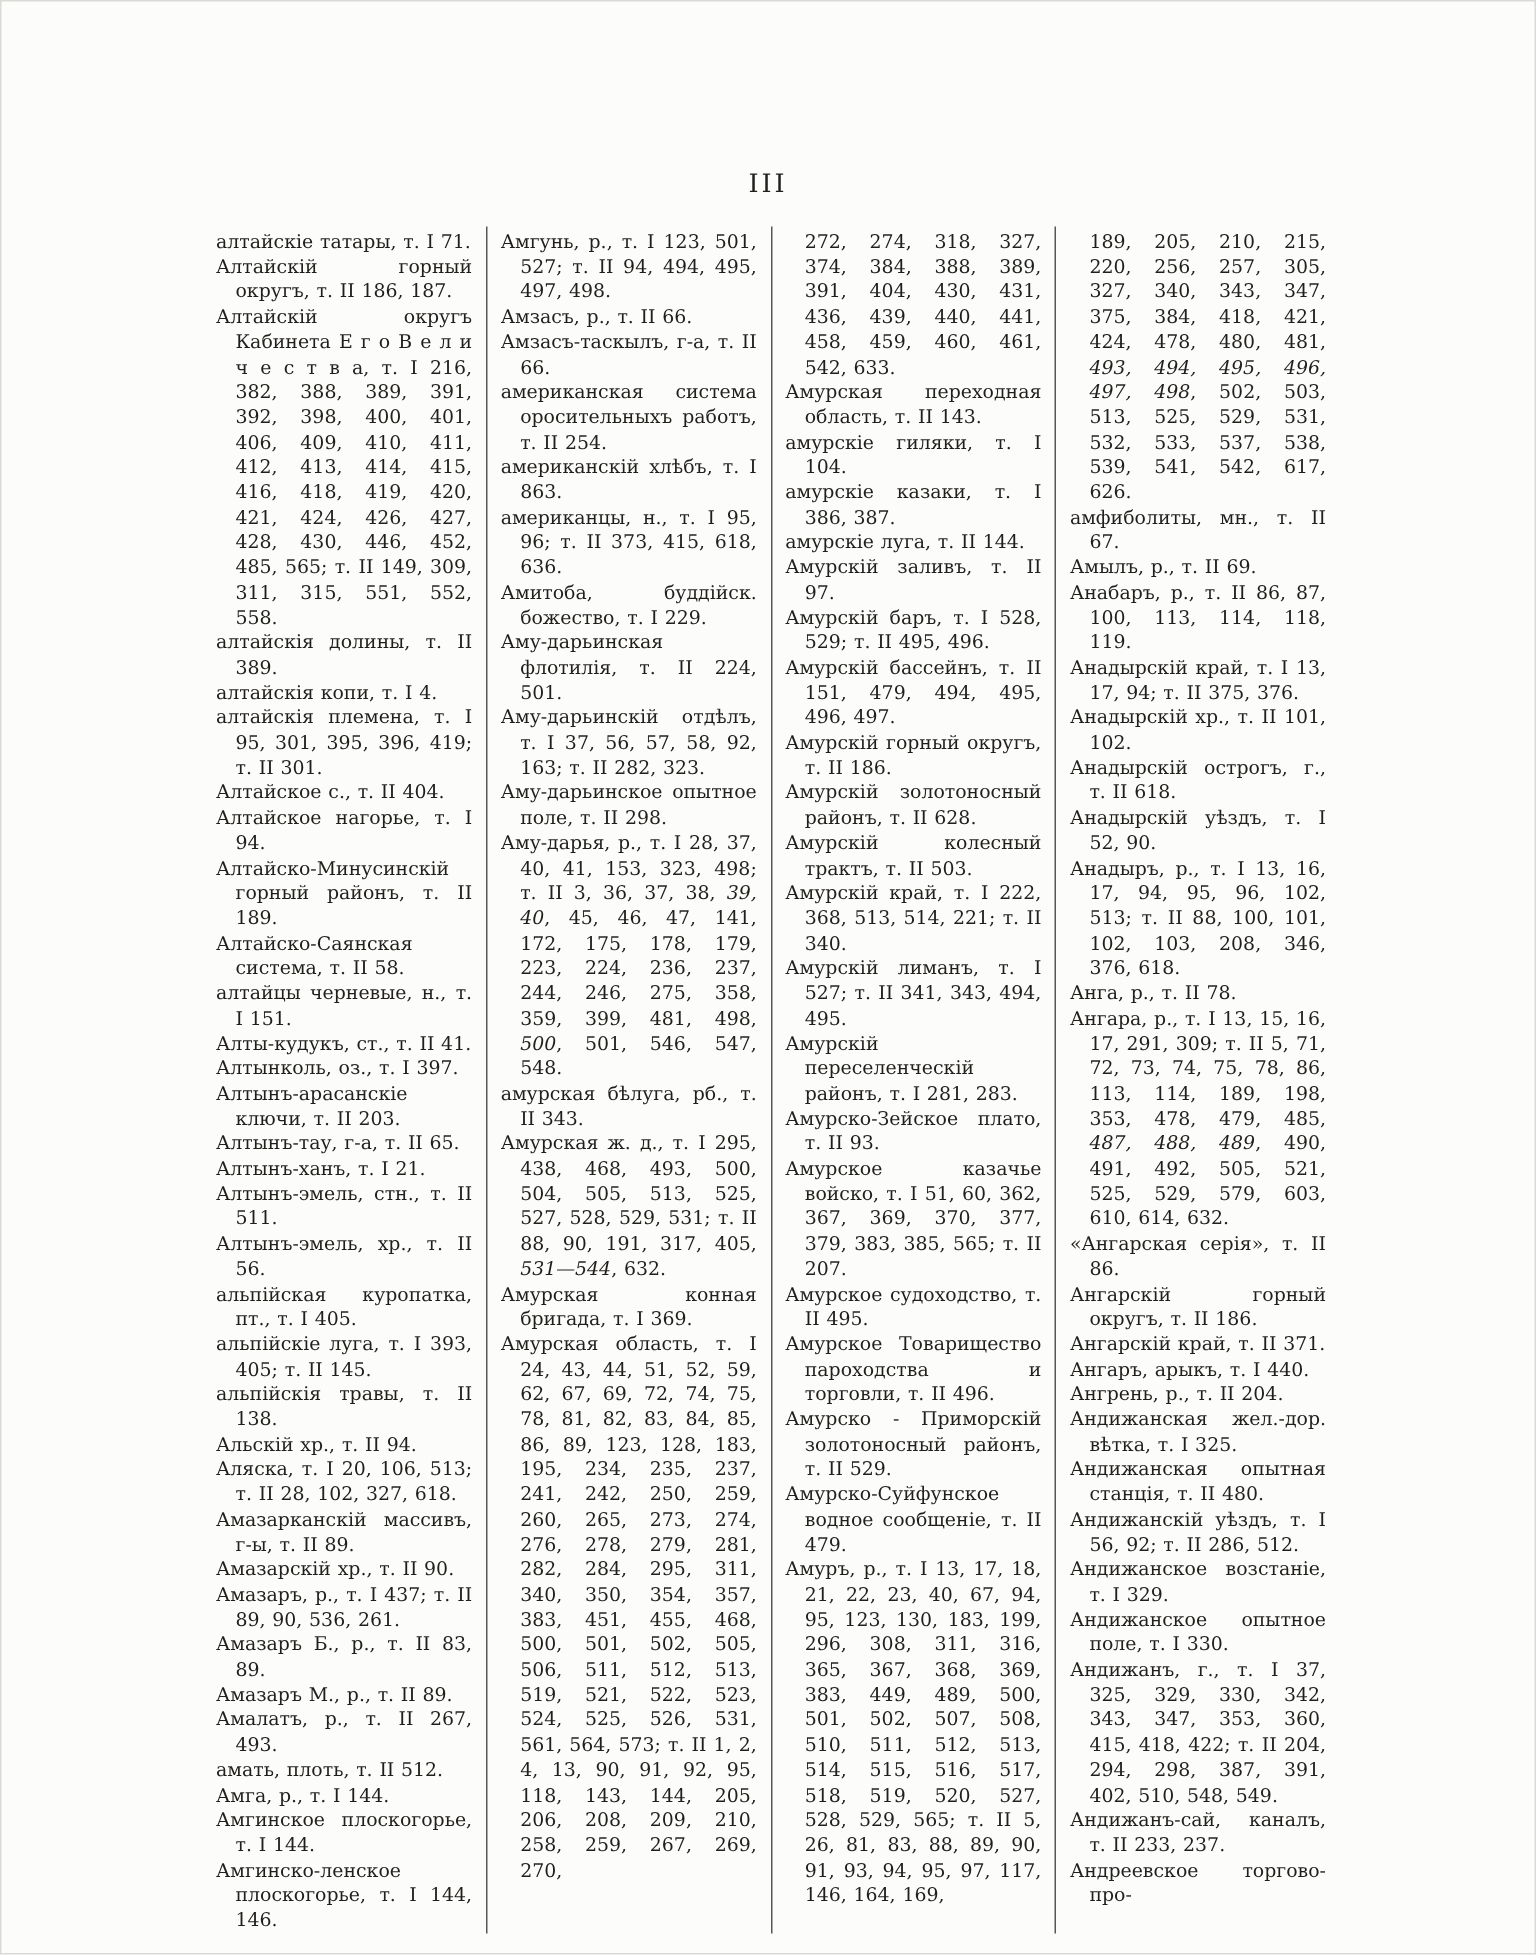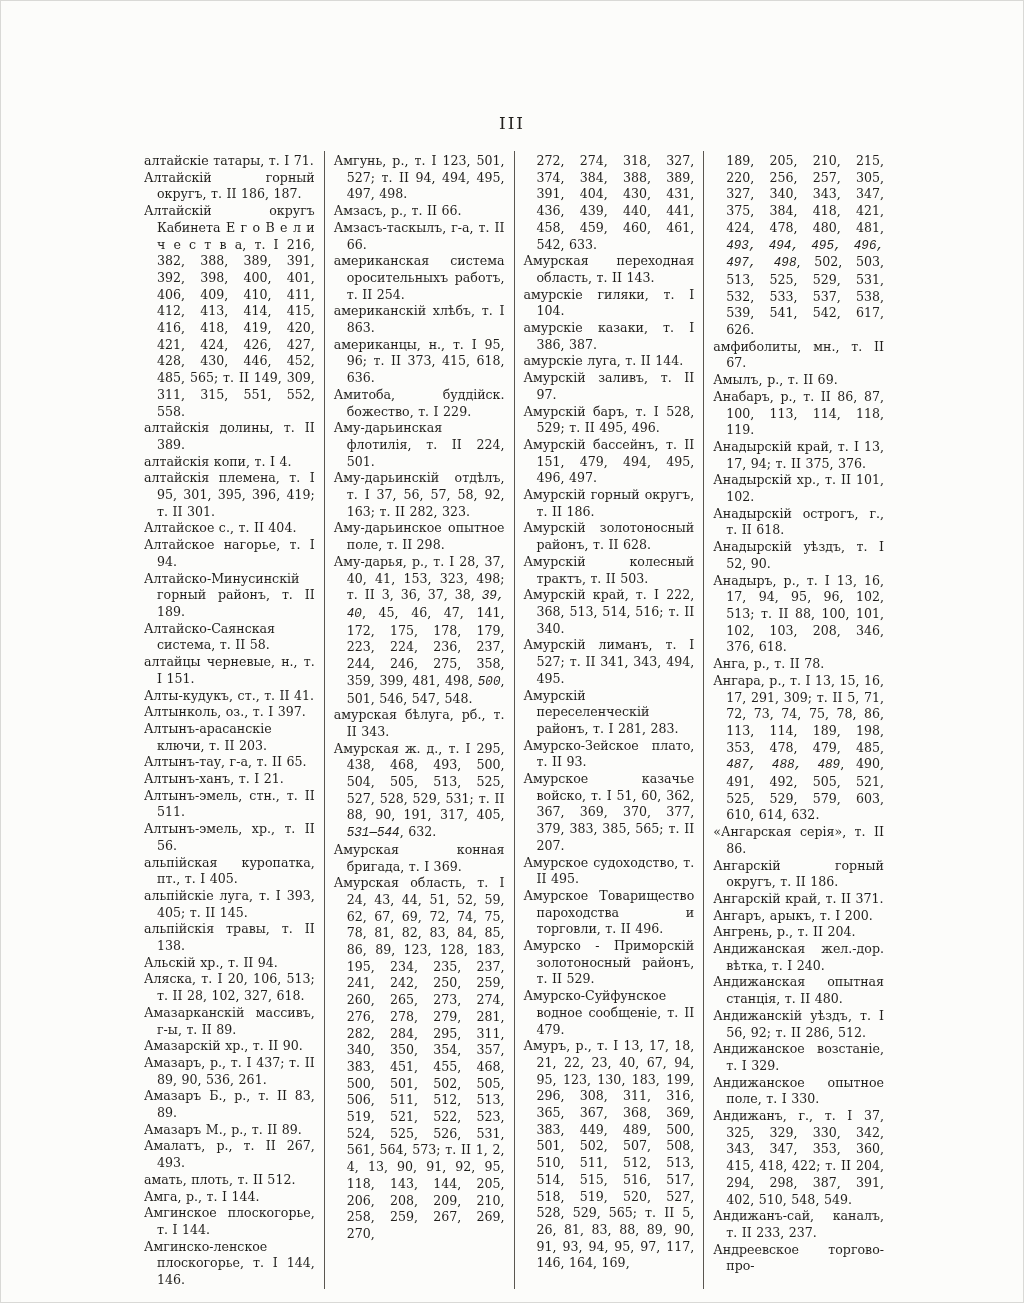--- a/index.html
+++ b/index.html
@@ -53,21 +53,20 @@
     text-align: justify;
     padding-left: 13px;
     text-indent: -13px;
     word-spacing: 0.5px;
   }
   .entry.continuation {
     text-indent: 0;
   }
   .entry i {
     font-style: italic;
-    font-family: Liberation Mono, monospace;
   }
 </style>
 </head>
 <body>
 
 <div class="page">
   <div class="page-number">III</div>
   <div class="columns" id="columns">
       <div class="column">
         <p class="entry">алтайскіе татары, т. I 71.</p>
@@ -126,21 +125,21 @@
         <p class="entry">Амурская переходная область, т. II 143.</p>
         <p class="entry">амурскіе гиляки, т. I 104.</p>
         <p class="entry">амурскіе казаки, т. I 386, 387.</p>
         <p class="entry">амурскіе луга, т. II 144.</p>
         <p class="entry">Амурскій заливъ, т. II 97.</p>
         <p class="entry">Амурскій баръ, т. I 528, 529; т. II 495, 496.</p>
         <p class="entry">Амурскій бассейнъ, т. II 151, 479, 494, 495, 496, 497.</p>
         <p class="entry">Амурскій горный округъ, т. II 186.</p>
         <p class="entry">Амурскій золотоносный районъ, т. II 628.</p>
         <p class="entry">Амурскій колесный трактъ, т. II 503.</p>
-        <p class="entry">Амурскій край, т. I 222, 368, 513, 514, 516; т. II 340.</p>
+        <p class="entry">Амурскій край, т. I 222, 368, 513, 514, 221; т. II 340.</p>
         <p class="entry">Амурскій лиманъ, т. I 527; т. II 341, 343, 494, 495.</p>
         <p class="entry">Амурскій переселенческій районъ, т. I 281, 283.</p>
         <p class="entry">Амурско-Зейское плато, т. II 93.</p>
         <p class="entry">Амурское казачье войско, т. I 51, 60, 362, 367, 369, 370, 377, 379, 383, 385, 565; т. II 207.</p>
         <p class="entry">Амурское судоходство, т. II 495.</p>
         <p class="entry">Амурское Товарищество пароходства и торговли, т. II 496.</p>
         <p class="entry">Амурско - Приморскій золотоносный районъ, т. II 529.</p>
         <p class="entry">Амурско-Суйфунское водное сообщеніе, т. II 479.</p>
         <p class="entry">Амуръ, р., т. I 13, 17, 18, 21, 22, 23, 40, 67, 94, 95, 123, 130, 183, 199, 296, 308, 311, 316, 365, 367, 368, 369, 383, 449, 489, 500, 501, 502, 507, 508, 510, 511, 512, 513, 514, 515, 516, 517, 518, 519, 520, 527, 528, 529, 565; т. II 5, 26, 81, 83, 88, 89, 90, 91, 93, 94, 95, 97, 117, 146, 164, 169,</p>
       </div>
@@ -152,23 +151,23 @@
         <p class="entry">Анадырскій край, т. I 13, 17, 94; т. II 375, 376.</p>
         <p class="entry">Анадырскій хр., т. II 101, 102.</p>
         <p class="entry">Анадырскій острогъ, г., т. II 618.</p>
         <p class="entry">Анадырскій уѣздъ, т. I 52, 90.</p>
         <p class="entry">Анадыръ, р., т. I 13, 16, 17, 94, 95, 96, 102, 513; т. II 88, 100, 101, 102, 103, 208, 346, 376, 618.</p>
         <p class="entry">Анга, р., т. II 78.</p>
         <p class="entry">Ангара, р., т. I 13, 15, 16, 17, 291, 309; т. II 5, 71, 72, 73, 74, 75, 78, 86, 113, 114, 189, 198, 353, 478, 479, 485, <i>487, 488, 489</i>, 490, 491, 492, 505, 521, 525, 529, 579, 603, 610, 614, 632.</p>
         <p class="entry">«Ангарская серія», т. II 86.</p>
         <p class="entry">Ангарскій горный округъ, т. II 186.</p>
         <p class="entry">Ангарскій край, т. II 371.</p>
-        <p class="entry">Ангаръ, арыкъ, т. I 200.</p>
+        <p class="entry">Ангаръ, арыкъ, т. I 440.</p>
         <p class="entry">Ангрень, р., т. II 204.</p>
-        <p class="entry">Андижанская жел.-дор. вѣтка, т. I 240.</p>
+        <p class="entry">Андижанская жел.-дор. вѣтка, т. I 325.</p>
         <p class="entry">Андижанская опытная станція, т. II 480.</p>
         <p class="entry">Андижанскій уѣздъ, т. I 56, 92; т. II 286, 512.</p>
         <p class="entry">Андижанское возстаніе, т. I 329.</p>
         <p class="entry">Андижанское опытное поле, т. I 330.</p>
         <p class="entry">Андижанъ, г., т. I 37, 325, 329, 330, 342, 343, 347, 353, 360, 415, 418, 422; т. II 204, 294, 298, 387, 391, 402, 510, 548, 549.</p>
         <p class="entry">Андижанъ-сай, каналъ, т. II 233, 237.</p>
         <p class="entry">Андреевское торгово-про-</p>
       </div>
     </div>
 </div>

